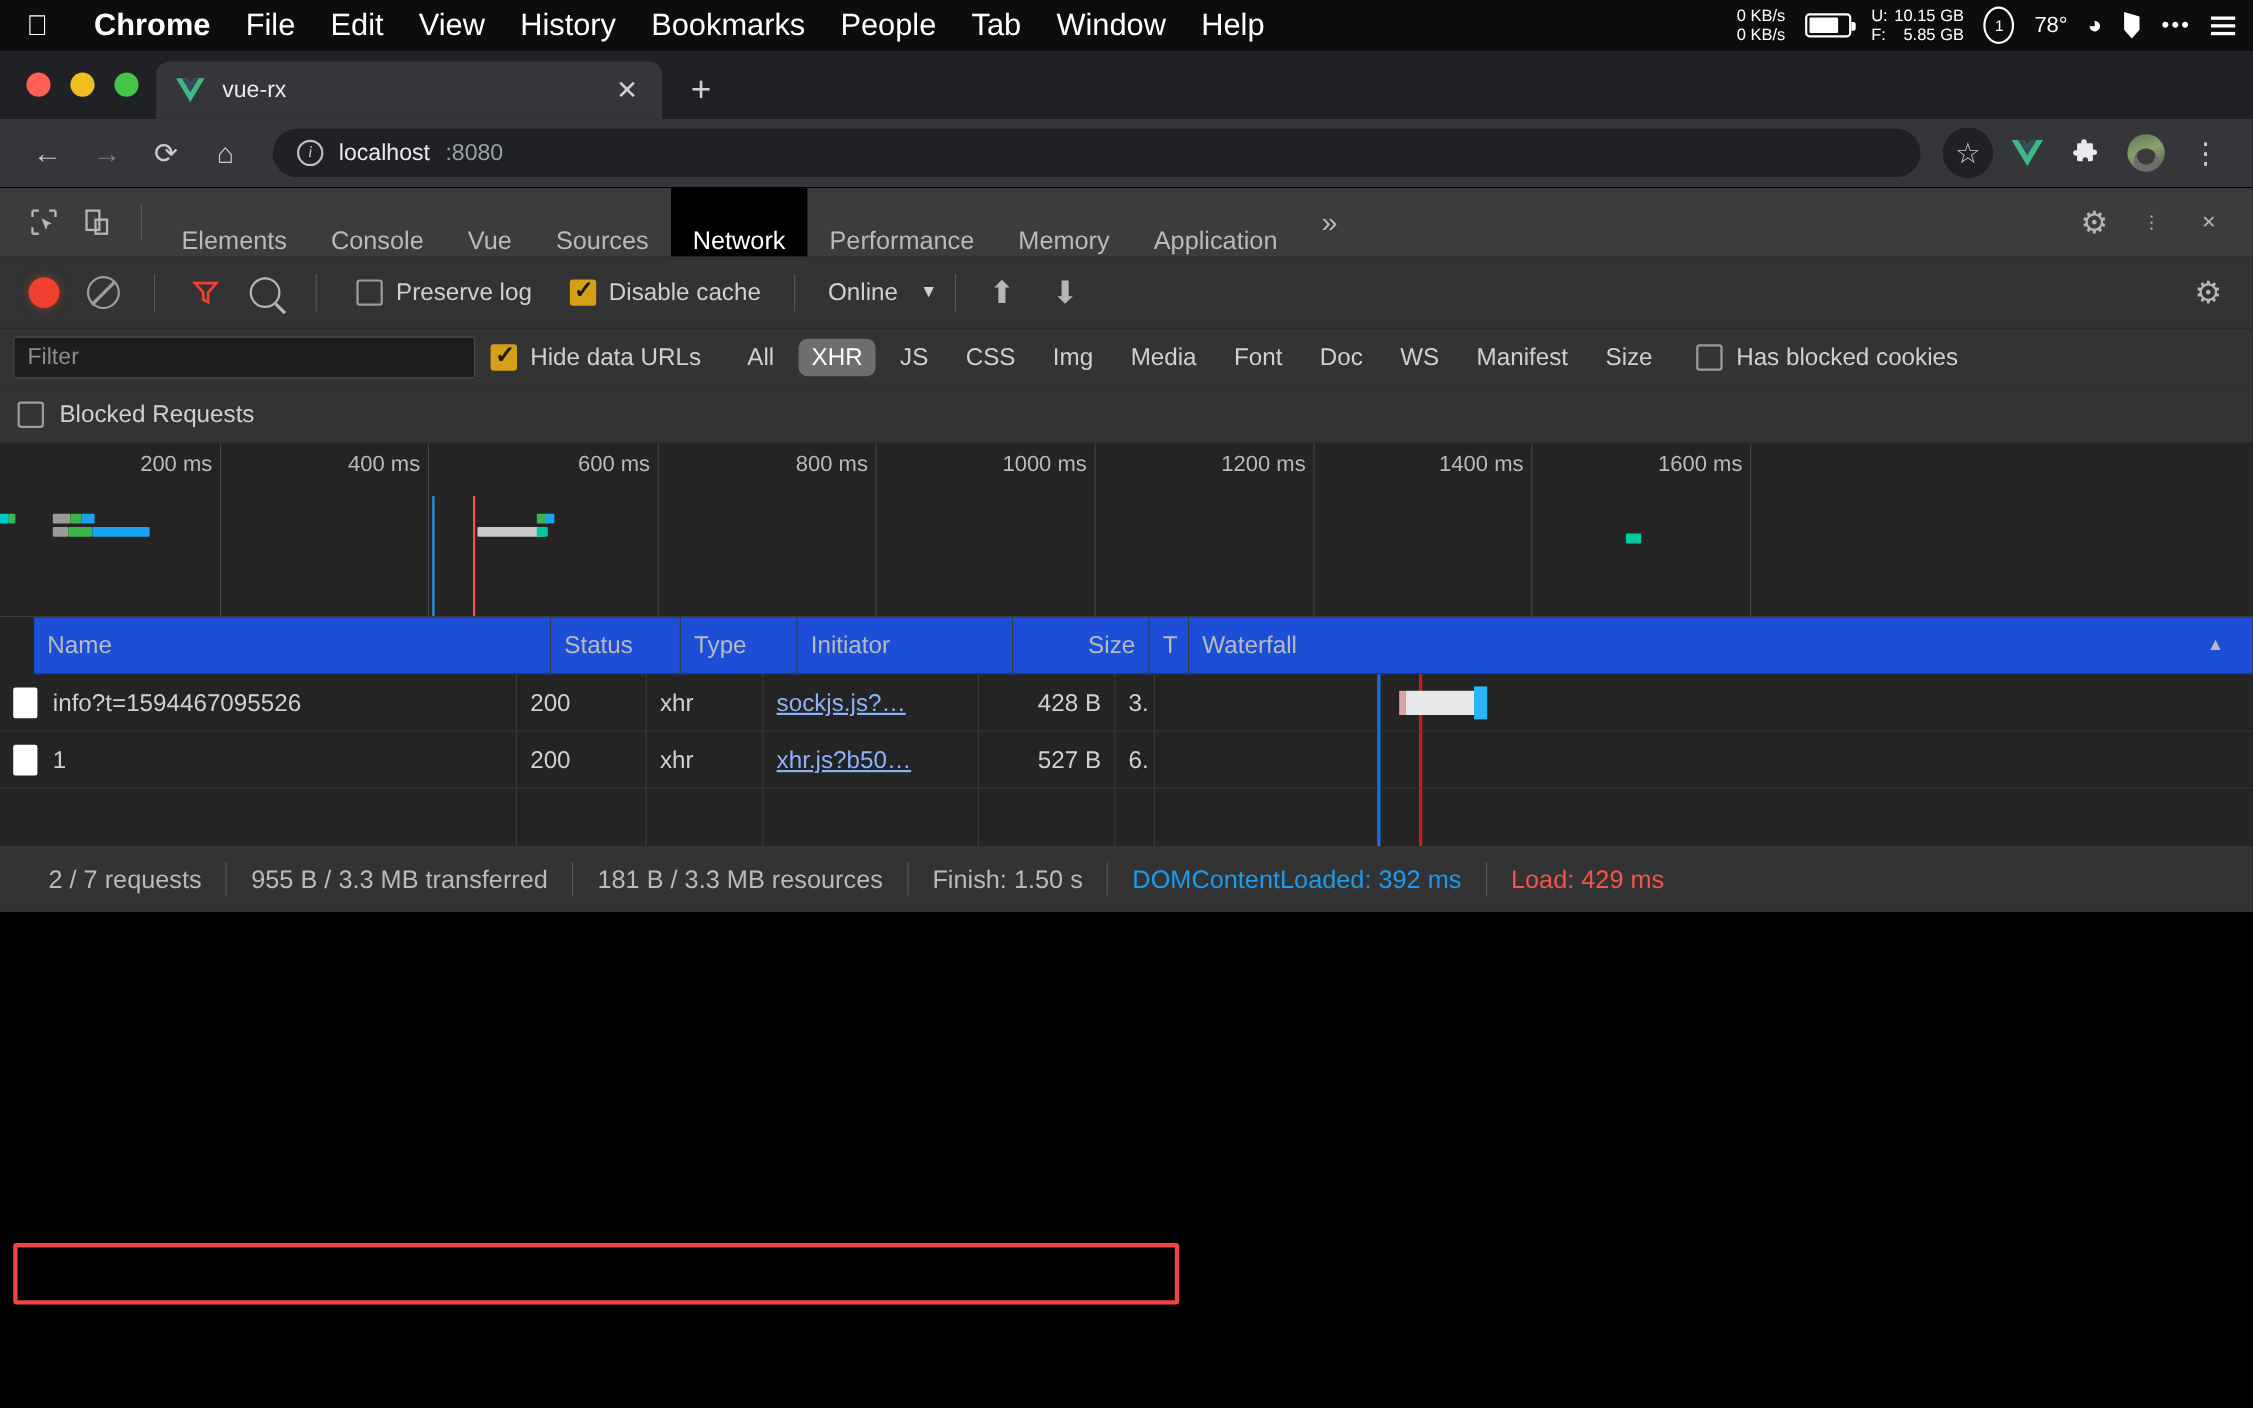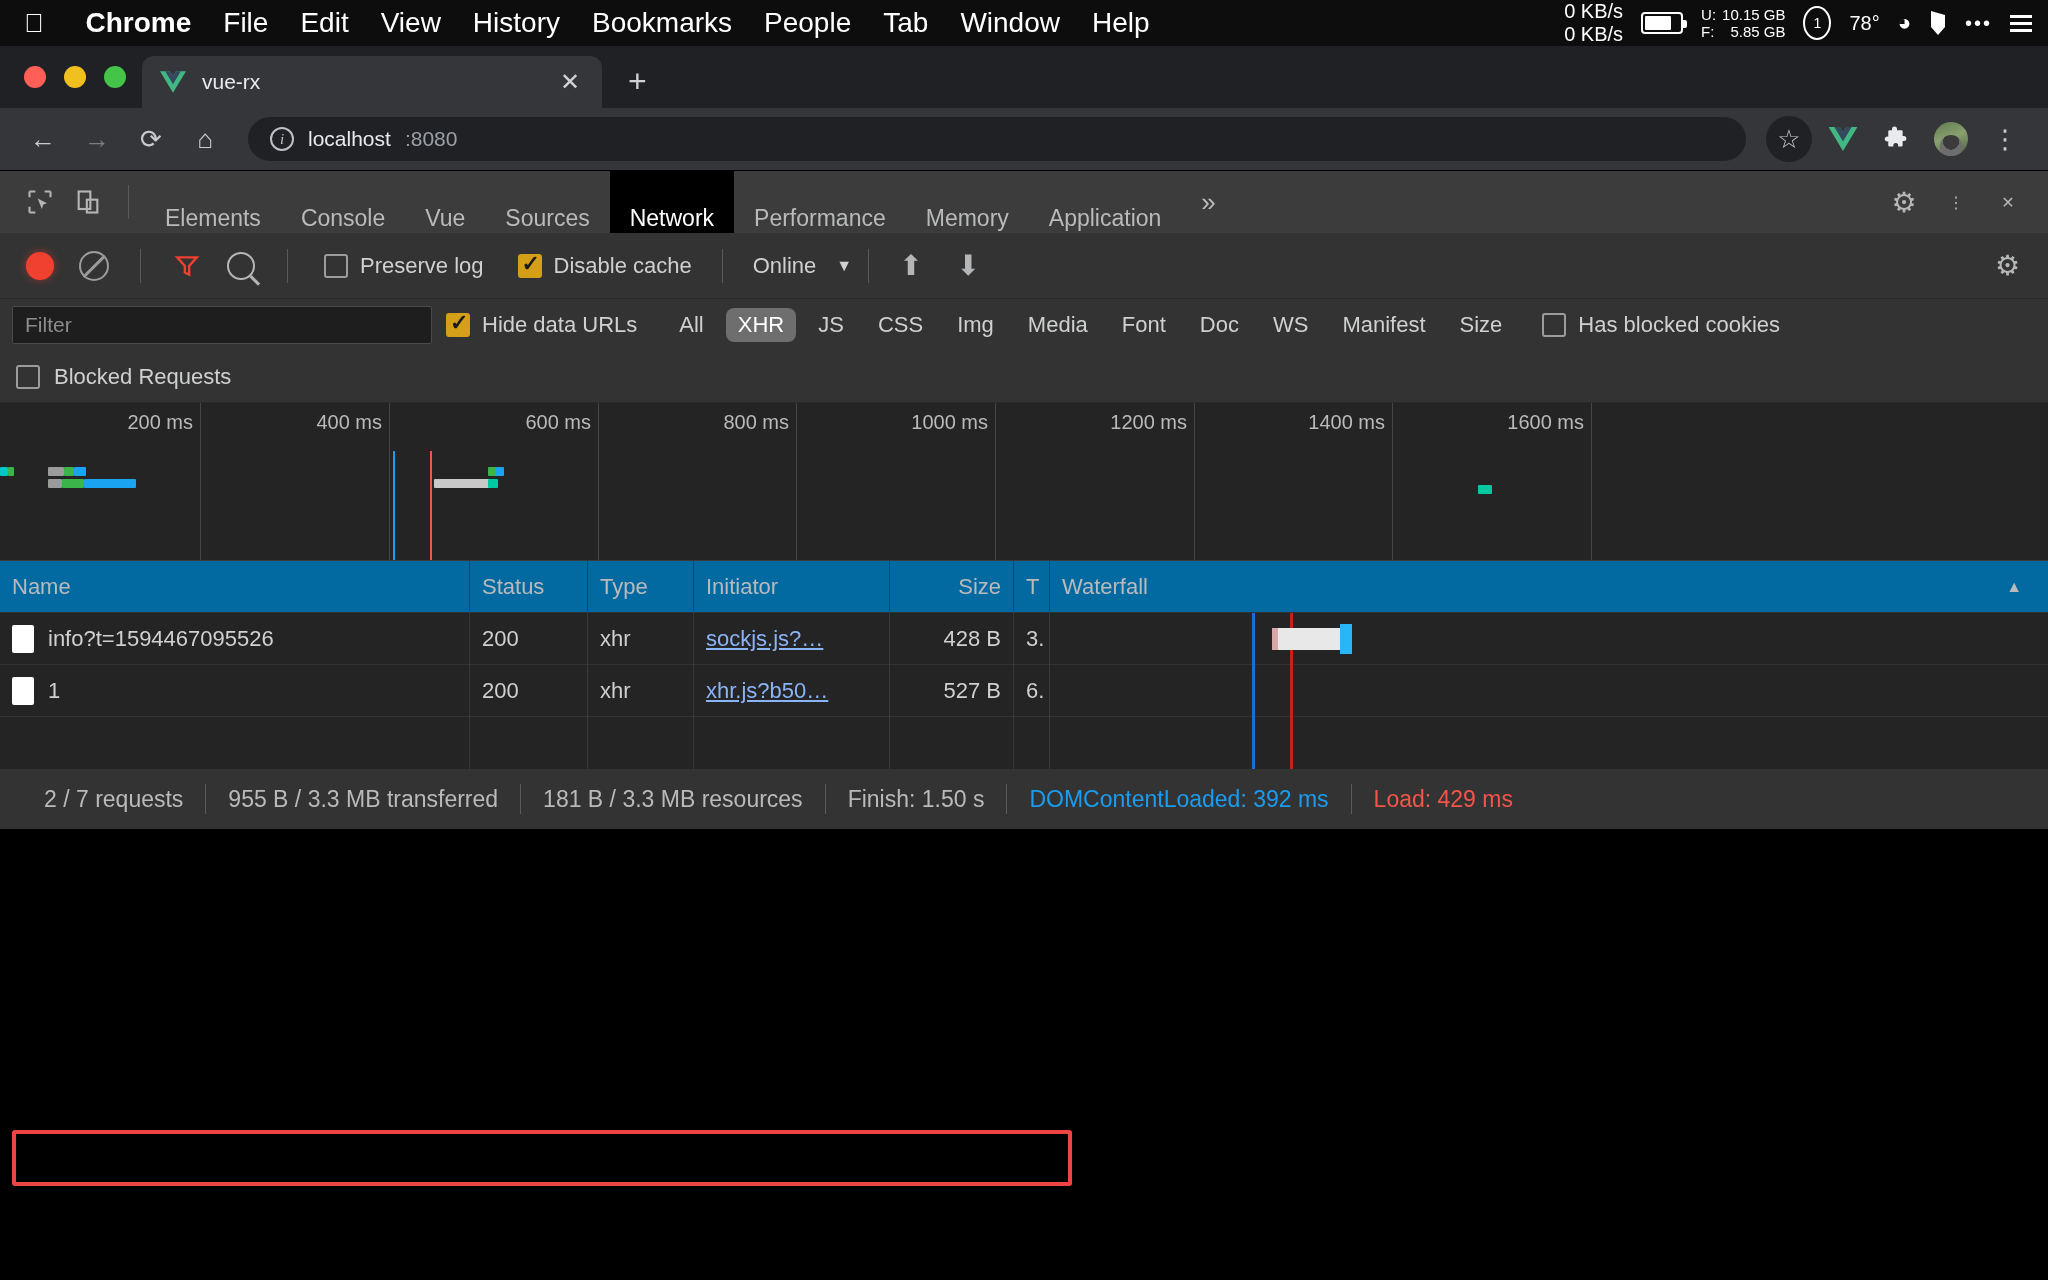--- a/index.html
+++ b/index.html
@@ -26,21 +26,21 @@
   .menu-items { display: flex; align-items: center; gap: 0; }
   .menu-item { padding: 0 16px; white-space: nowrap; font-size: 28px; }
   .menu-item.app-name { font-weight: bold; }
   .menubar-right {
     margin-left: auto;
     display: flex;
     align-items: center;
     gap: 18px;
     font-size: 18px;
   }
-  .net-speed { display: flex; flex-direction: column; line-height: 1.15; font-size: 20px; text-align: right; }
+  .net-speed { display: flex; flex-direction: column; line-height: 1.15; font-size: 15px; text-align: right; }
   .battery-ico {
     width: 42px; height: 22px; border: 2px solid #fff; border-radius: 4px;
     position: relative; display: flex; align-items: center;
   }
   .battery-ico::after {
     content: ""; position: absolute; right: -6px; top: 6px;
     width: 4px; height: 8px; background: #fff; border-radius: 0 2px 2px 0;
   }
   .battery-fill { width: 26px; height: 14px; background: #fff; margin-left: 2px; border-radius: 1px; }
   .mem-block { display: flex; font-size: 15px; line-height: 1.15; gap: 6px; }
@@ -198,21 +198,21 @@
   }
   .ov-marker { position: absolute; width: 2px; top: 48px; bottom: 0; }
   .ov-bar { position: absolute; height: 9px; border-radius: 1px; }
 
   
   .dt-table { background: #242424; }
   .tr {
     display: flex; align-items: center; height: 52px;
     border-bottom: 1px solid #323232; font-size: 22px;
   }
-  .tr.head { background: #0369a1; color: #b9babb; height: 52px; }
+  .tr.head { background: #1d4ed8; color: #b9babb; height: 52px; margin-left: 31px; }
   .td { padding: 0 12px; overflow: hidden; white-space: nowrap; border-right: 1px solid #3a3a3a; height: 52px; display: flex; align-items: center; }
   .c-name { width: 470px; gap: 14px; }
   .c-status { width: 118px; }
   .c-type { width: 106px; }
   .c-init { width: 196px; }
   .c-size { width: 124px; justify-content: flex-end; }
   .c-time { width: 36px; }
   .c-wf { flex: 1; border-right: none; position: relative; }
   .file-ico {
     width: 22px; height: 28px; background: #fff; border-radius: 2px; flex: 0 0 auto;

